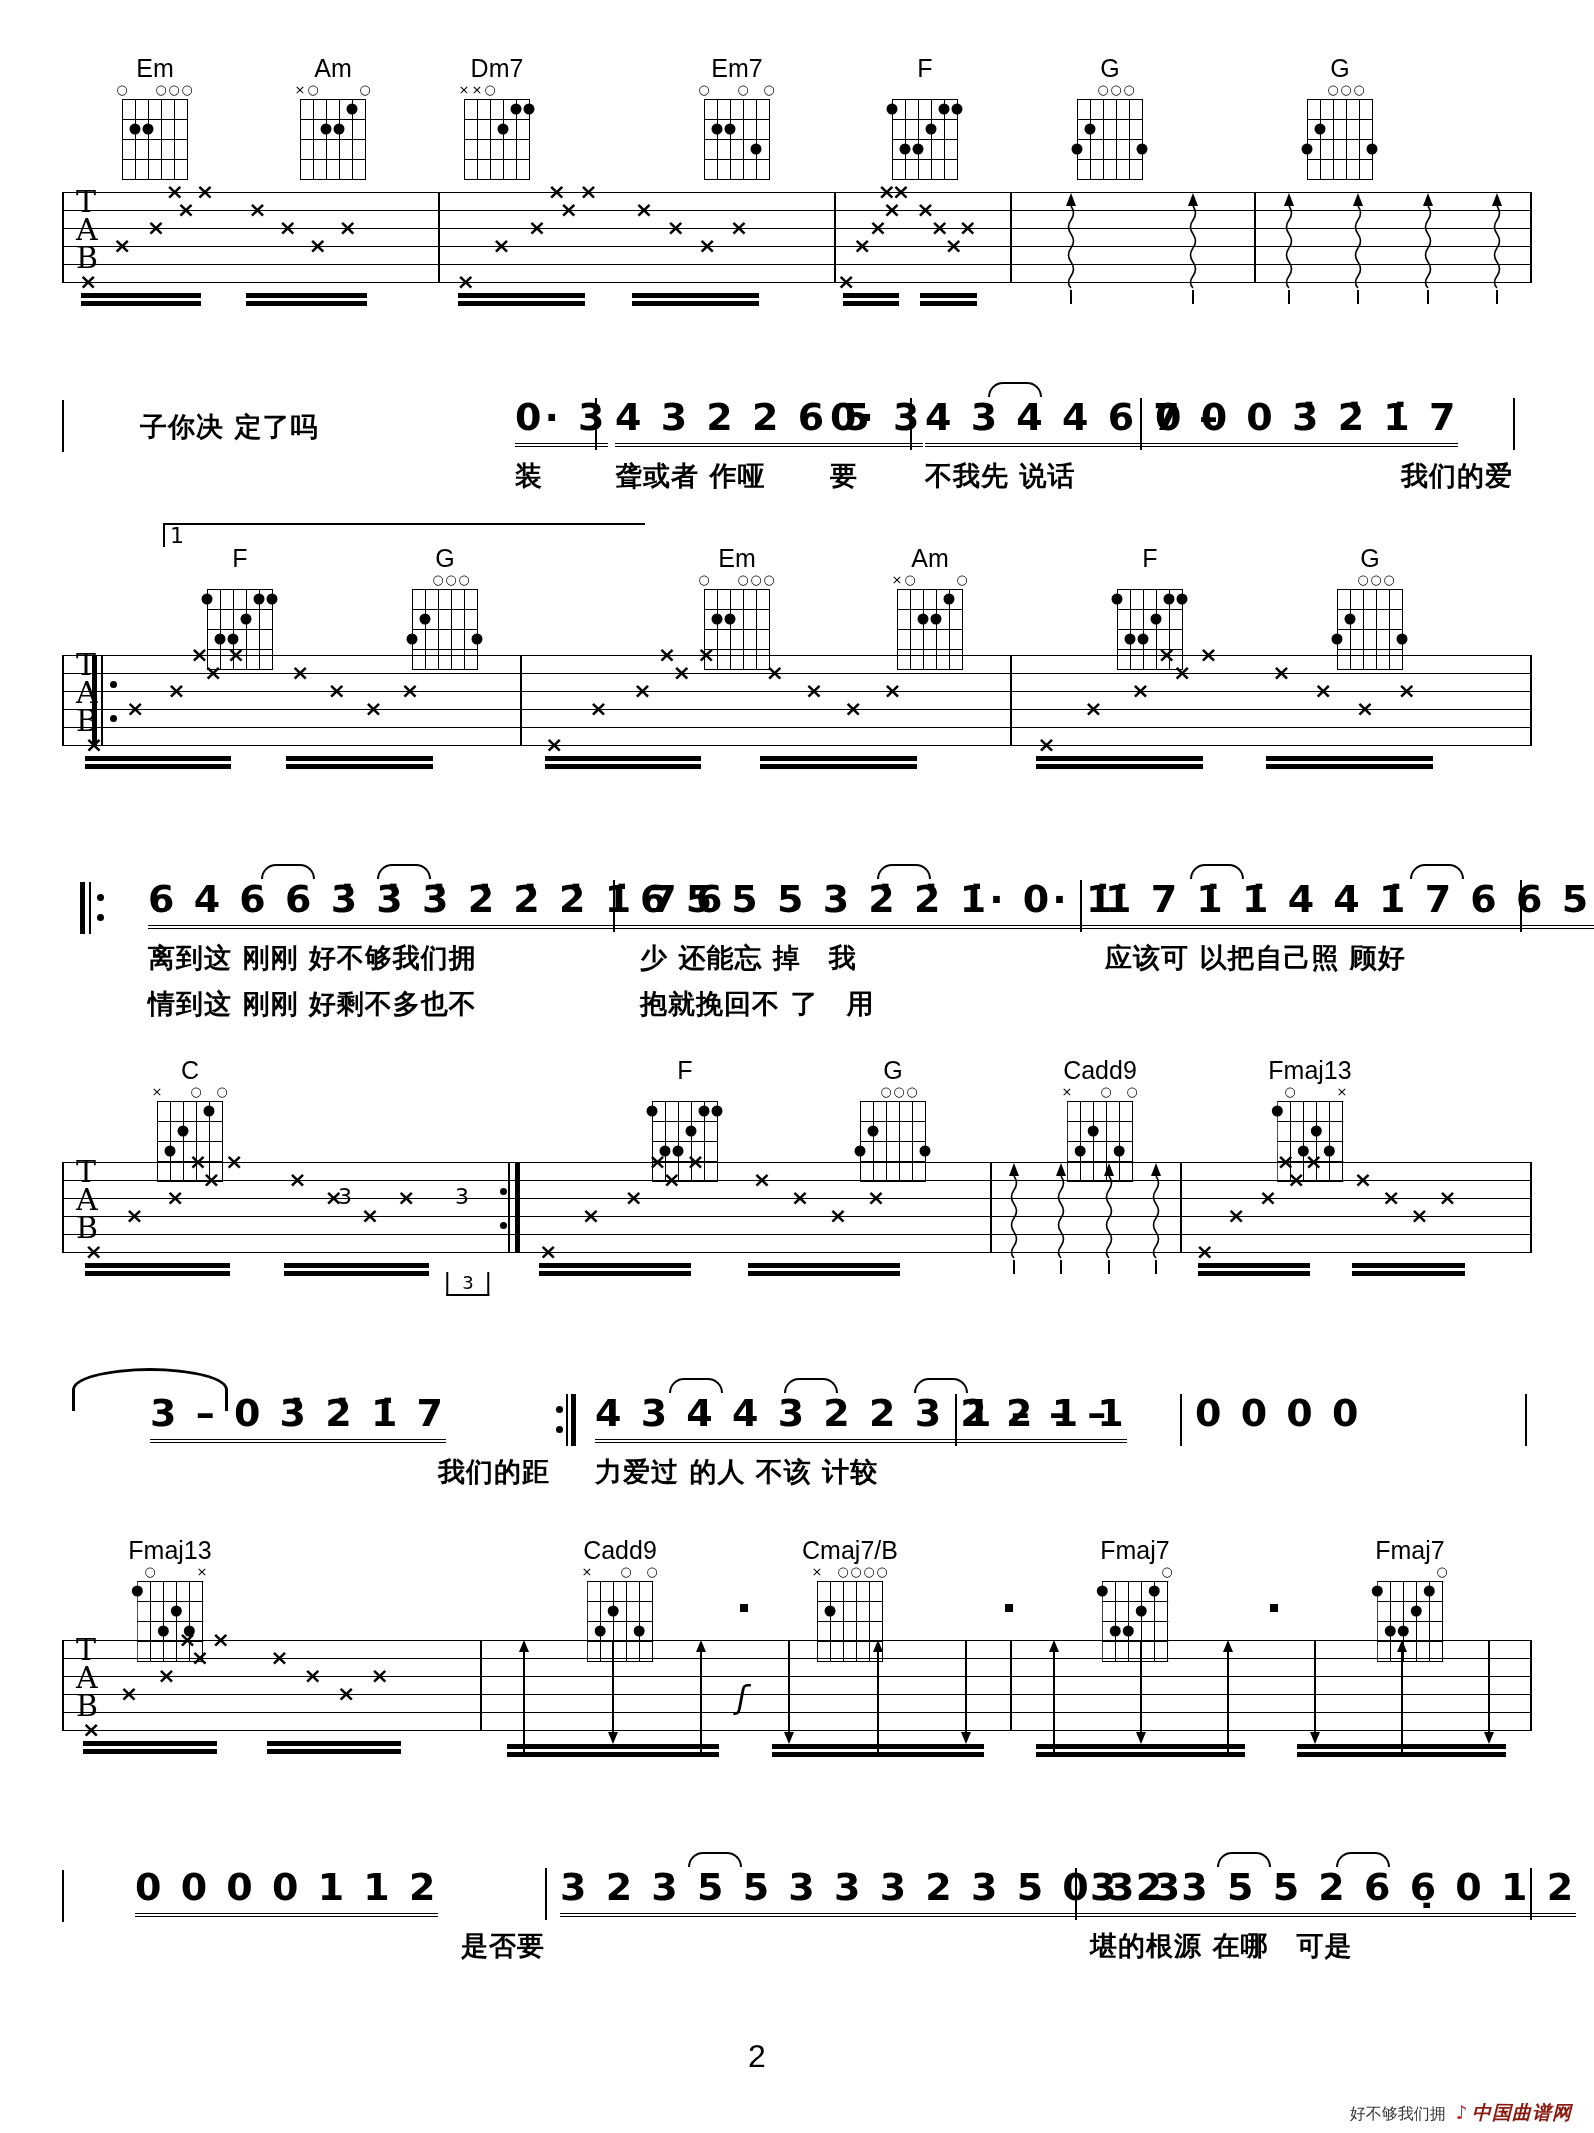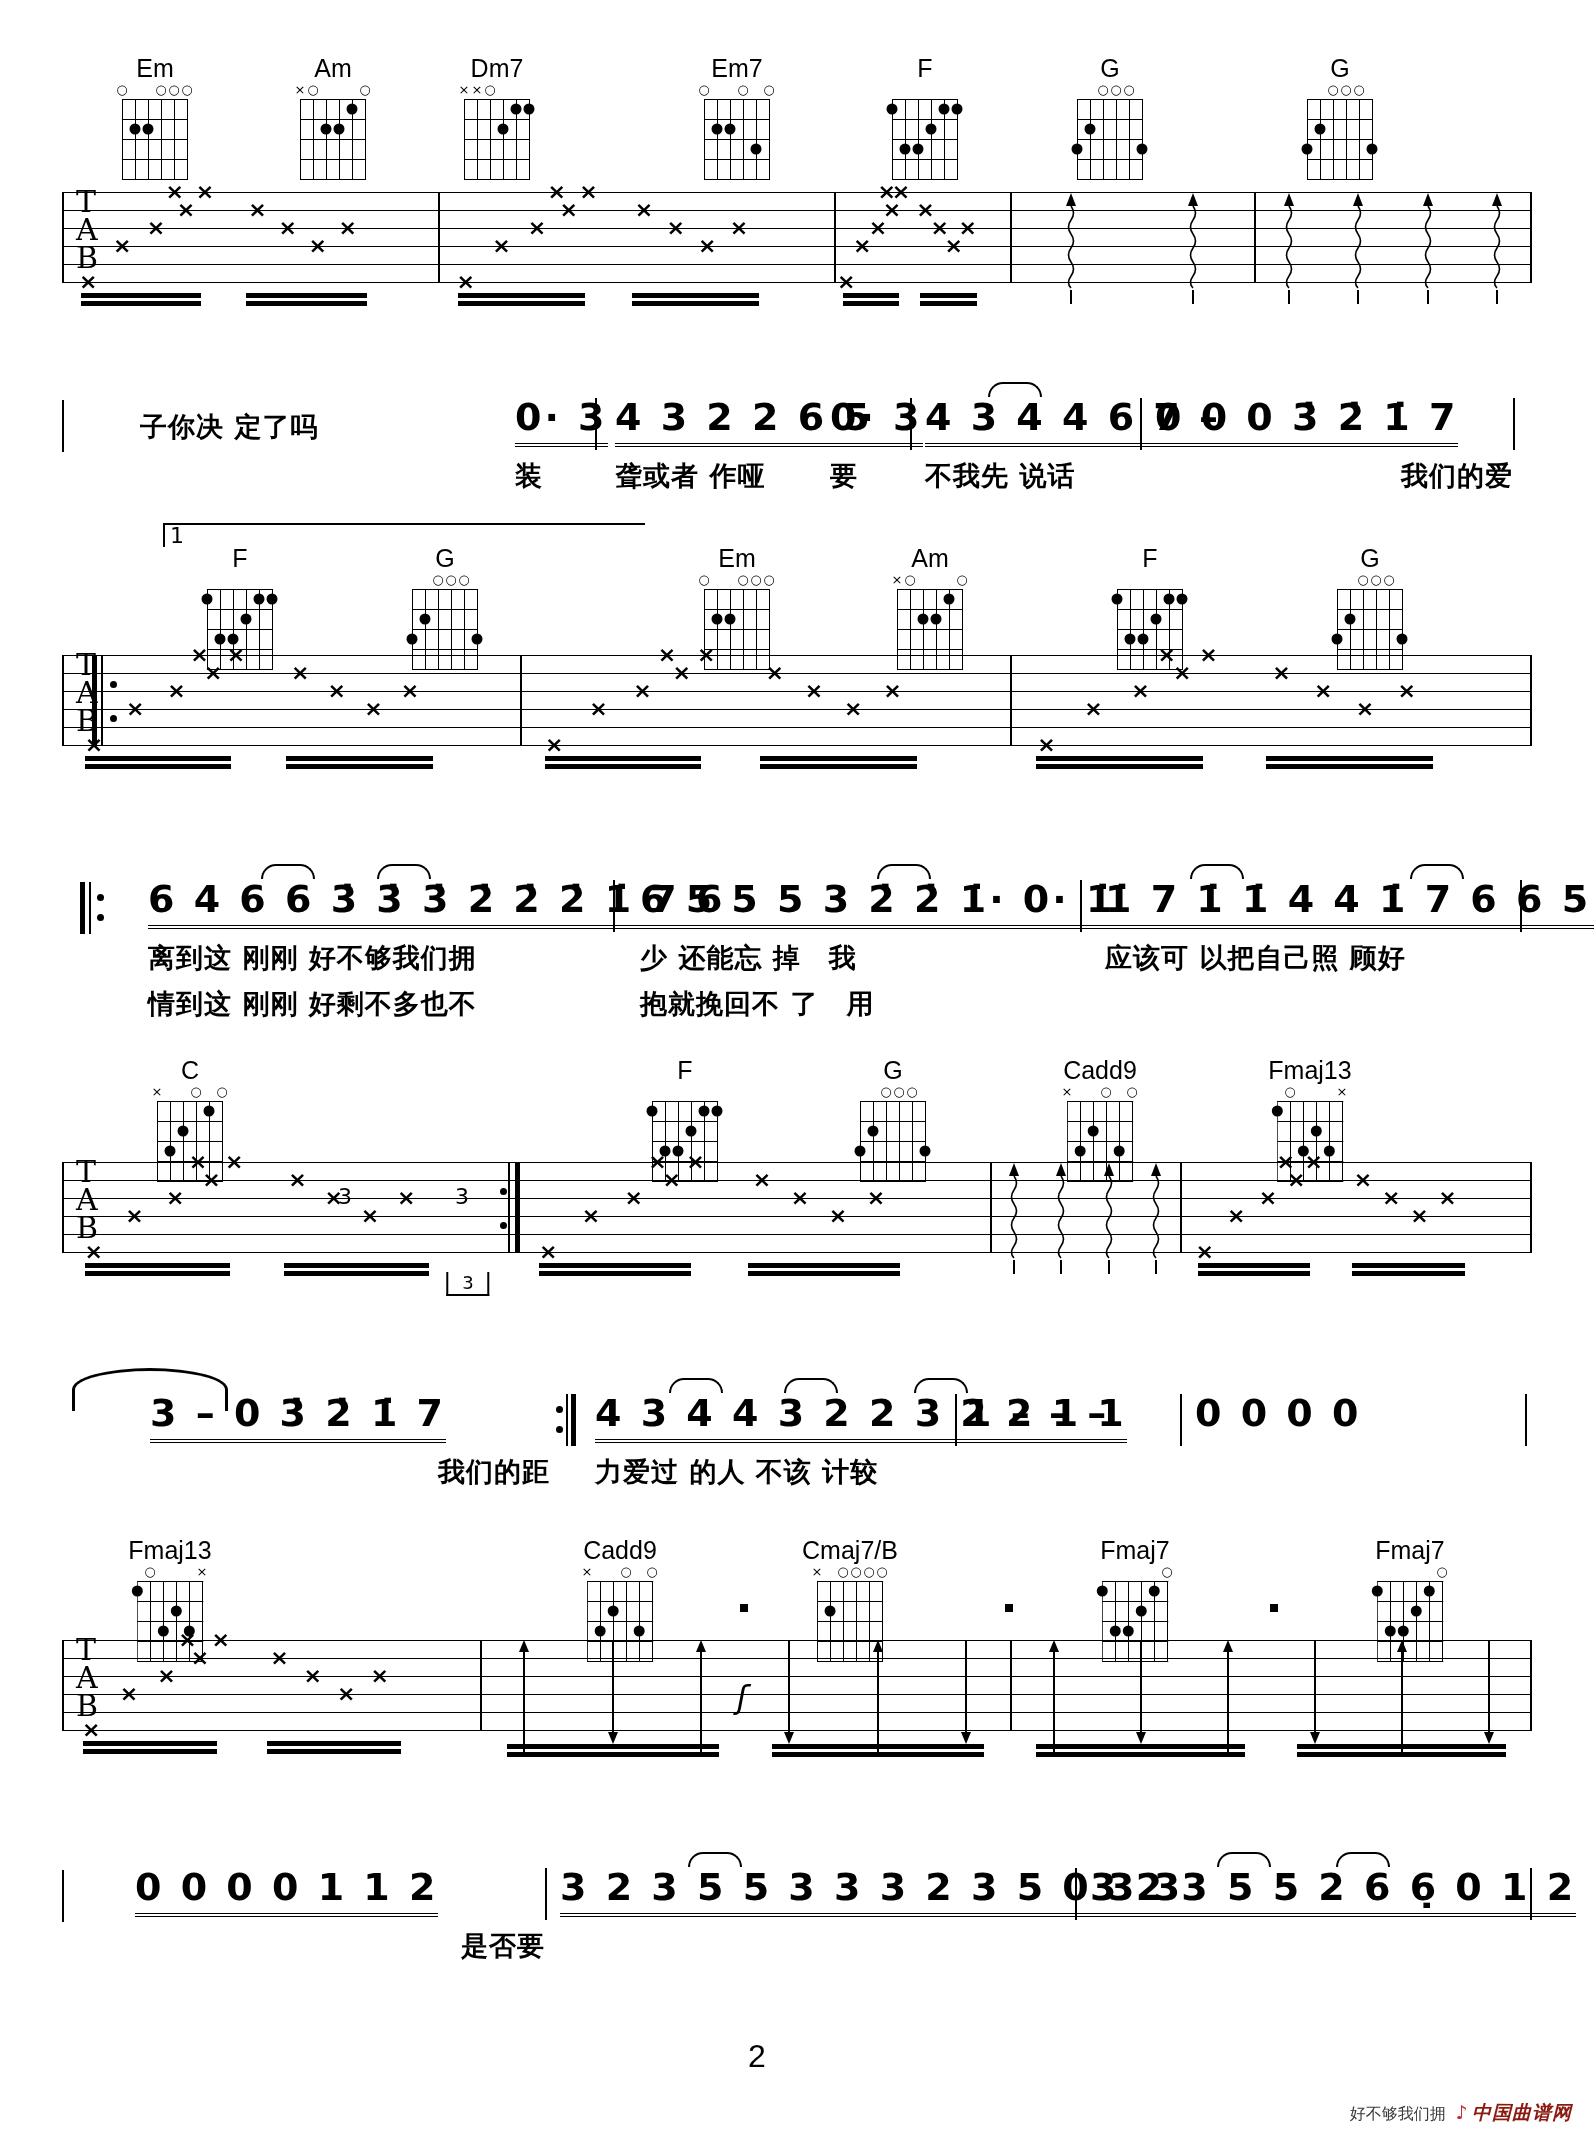--- a/index.html
+++ b/index.html
@@ -649,15 +649,15 @@
           </svg></div>
         <div class="beambar" style="left: 974.1px; top: 104px; width: 208.8px;"></div>
         <div class="beambar" style="left: 974.1px; top: 112px; width: 208.8px;"></div>
         <div class="beambar" style="left: 1235.1px; top: 104px; width: 208.8px;"></div>
         <div class="beambar" style="left: 1235.1px; top: 112px; width: 208.8px;"></div>
       </div>
       <div class="restmark" style="left: 742px; top: 1678px;">ʃ</div>
       <div class="jbar" style="left: 62px; top: 1870px;"></div>
       <div class="jm" style="left: 135px; top: 1868px; width: 410px;"><div class="jnotes beamed">0 0 0 0 1 1 2</div><div class="jlyric alignright">是否要</div><div class="jbar" style="left: 410px;"></div></div>
       <div class="jm" style="left: 560px; top: 1868px; width: 515px;"><div class="jnotes beamed">3 2 3 5 5 3 3 3 2 3 5 0 3 3<div class="arc" style="left: 154.5px;"></div></div><div class="jbar" style="left: 515px;"></div></div>
-      <div class="jm" style="left: 1090px; top: 1868px; width: 440px;"><div class="jnotes beamed">3 2 3 5 5 2 6 6̣ 0 1 2<div class="arc" style="left: 154px;"></div><div class="arc" style="left: 272.8px;"></div></div><div class="jbar" style="left: 440px;"></div></div>
+      <div class="jm" style="left: 1090px; top: 1868px; width: 440px;"><div class="jnotes beamed">3 2 3 5 5 2 6 6̣ 0 1 2<div class="arc" style="left: 154px;"></div><div class="arc" style="left: 272.8px;"></div></div><div class="jlyric">堪的根源 在哪　可是</div><div class="jbar" style="left: 440px;"></div></div>
     </div>
   </div>
 
 </body></html>

